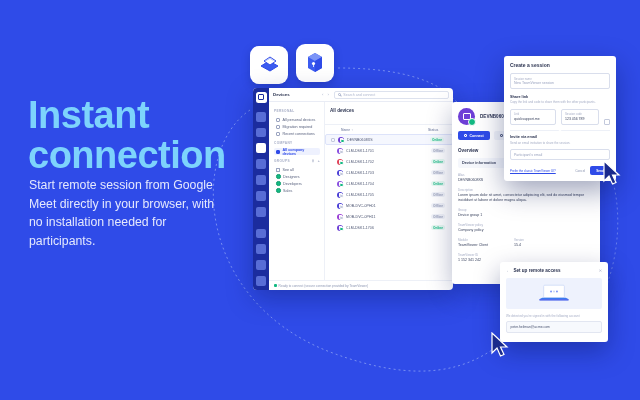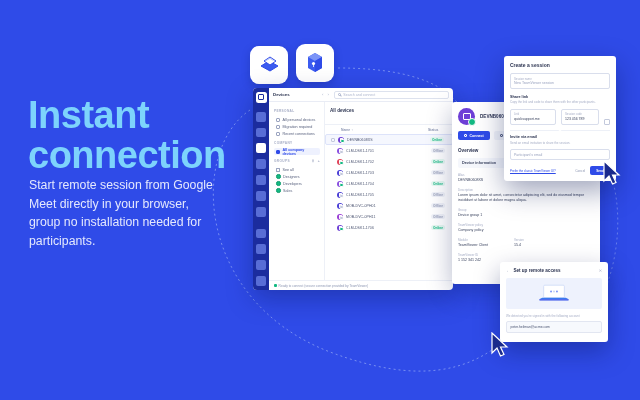--- a/index.html
+++ b/index.html
@@ -213,21 +213,21 @@
 
 <div class="stage">
 
   <svg class="deco" viewBox="0 0 640 400">
     <path d="M338 68 C 430 68 470 95 470 140" fill="none" stroke="#8FA4F4" stroke-width="1" stroke-dasharray="2 3" opacity=".75"></path>
     <path d="M250 110 C 190 150 195 300 330 352 C 420 386 470 370 505 340" fill="none" stroke="#8FA4F4" stroke-width="1" stroke-dasharray="2 3" opacity=".75"></path>
     <path d="M612 178 C 624 220 616 270 600 300" fill="none" stroke="#8FA4F4" stroke-width="1" stroke-dasharray="2 3" opacity=".6"></path>
   </svg>
 
   <div class="headline">Instant connection</div>
-  <div class="subcopy">Start remote session from Google Meet directly in your browser, group no installation needed for participants.</div>
+  <div class="subcopy">Start remote session from Google Meet directly in your browser, with no installation needed for participants.</div>
 
   <div class="iso-tile a">
     <svg width="24" height="22" viewBox="0 0 24 22">
       <path d="M4 12 L12 7 L21 12 L13 17 Z" fill="#3B5BF0"></path>
       <path d="M4 12 L12 7 L21 12 L13 17 Z" fill="none" stroke="#2F4BE8" stroke-width="1"></path>
       <path d="M7 7 L13 3 L19 7 L13 11 Z" fill="#fff" stroke="#2F4BE8" stroke-width="1"></path>
       <path d="M9 6.5 L13 4.4 L16.5 6.5" fill="none" stroke="#9DB2FA" stroke-width=".8"></path>
     </svg>
   </div>
   <div class="iso-tile b">

